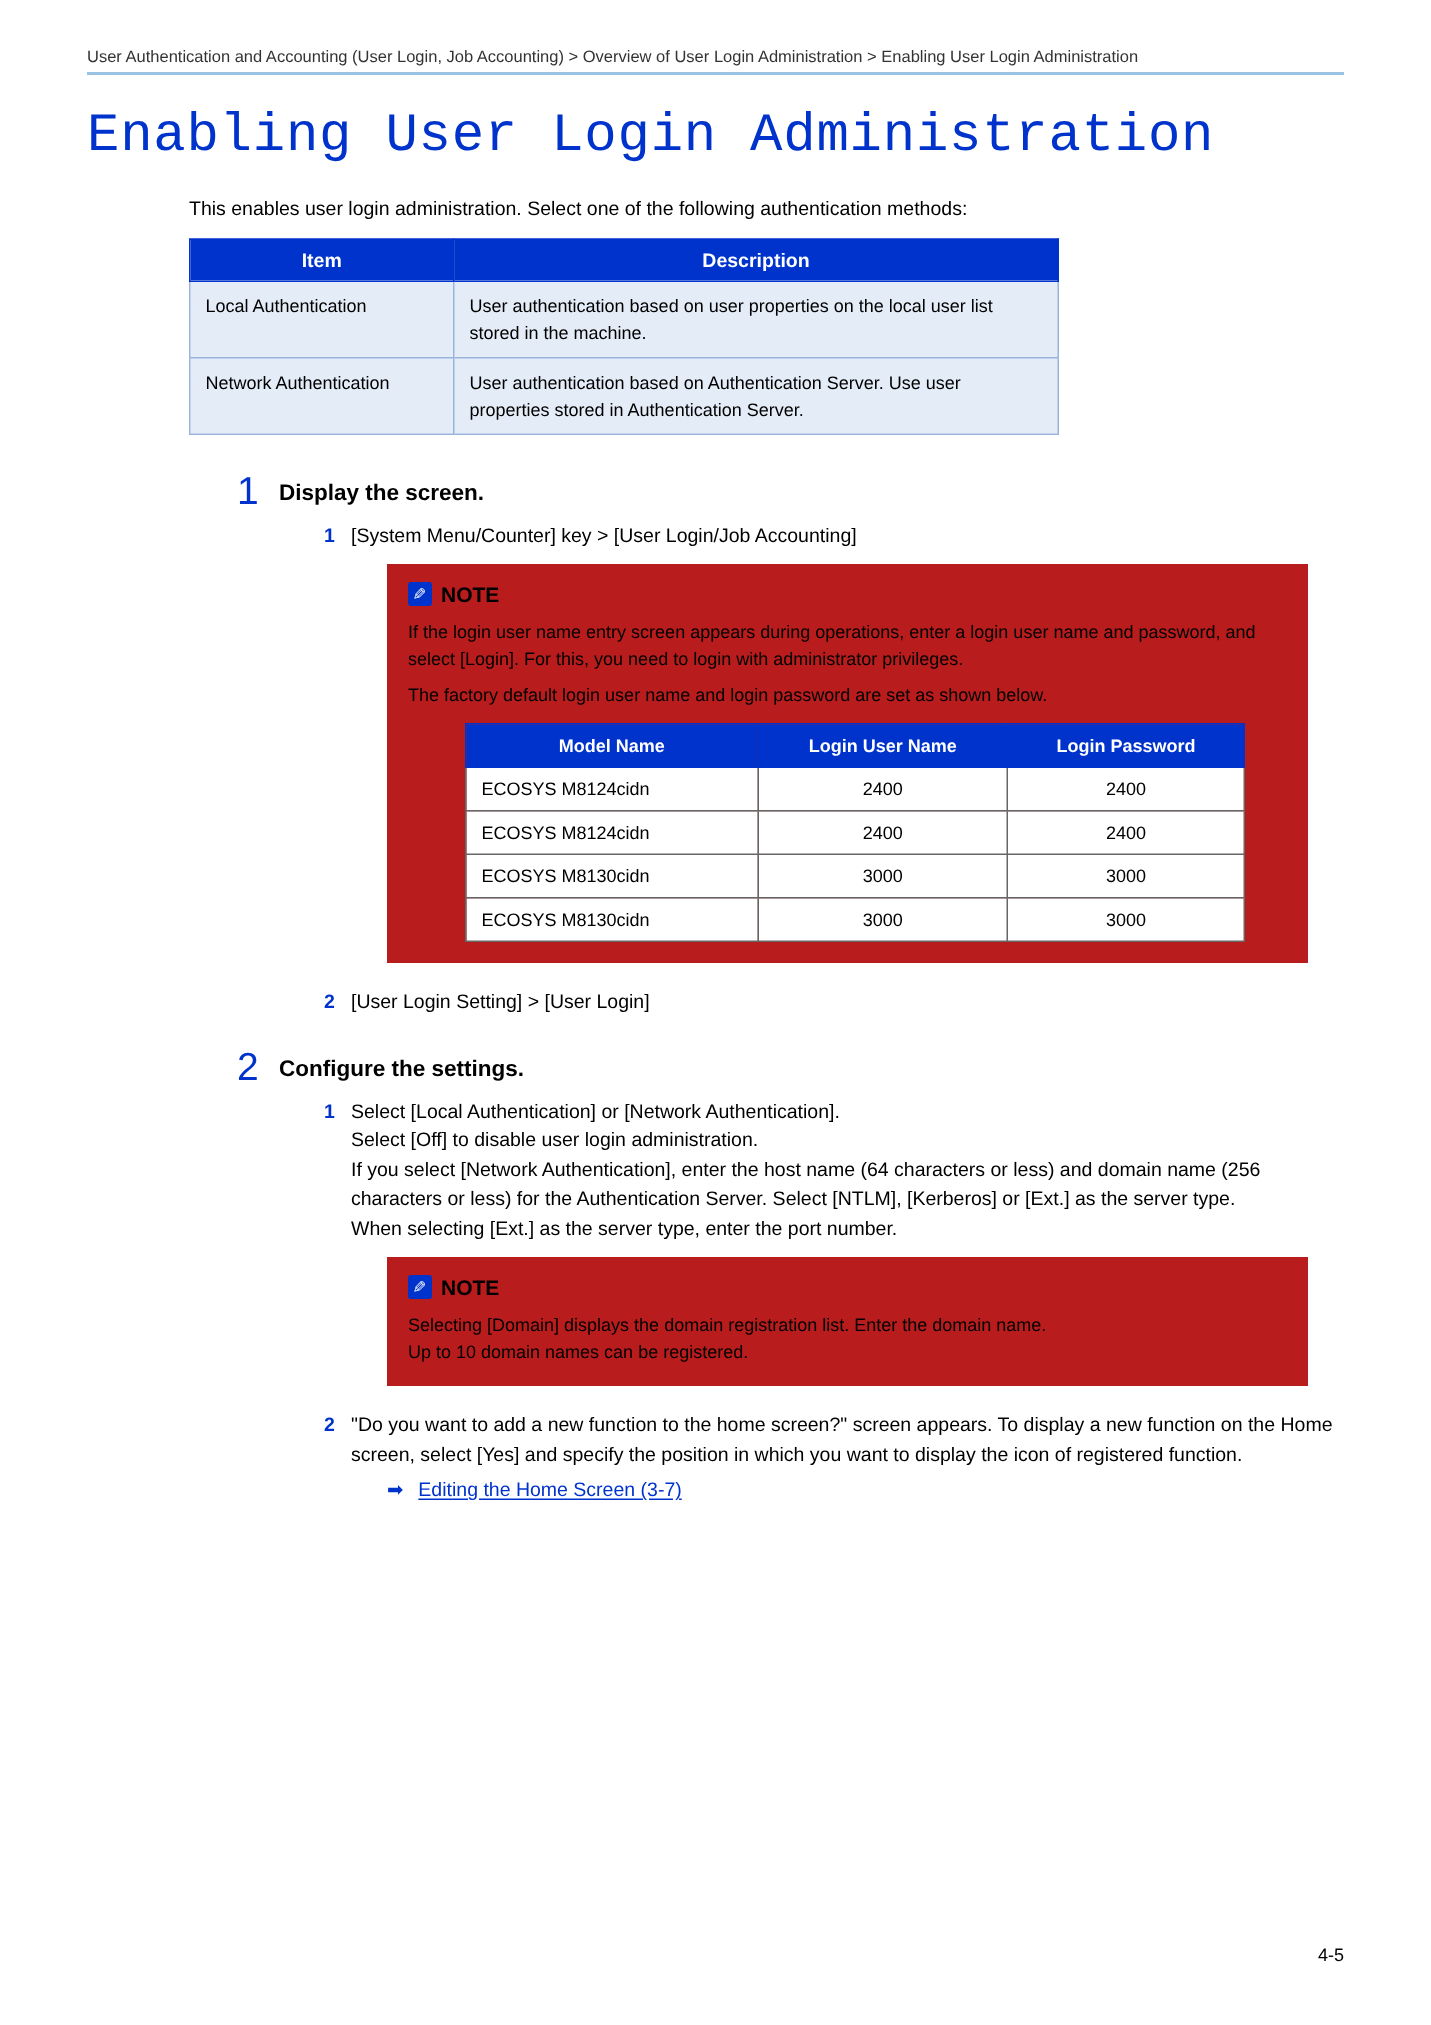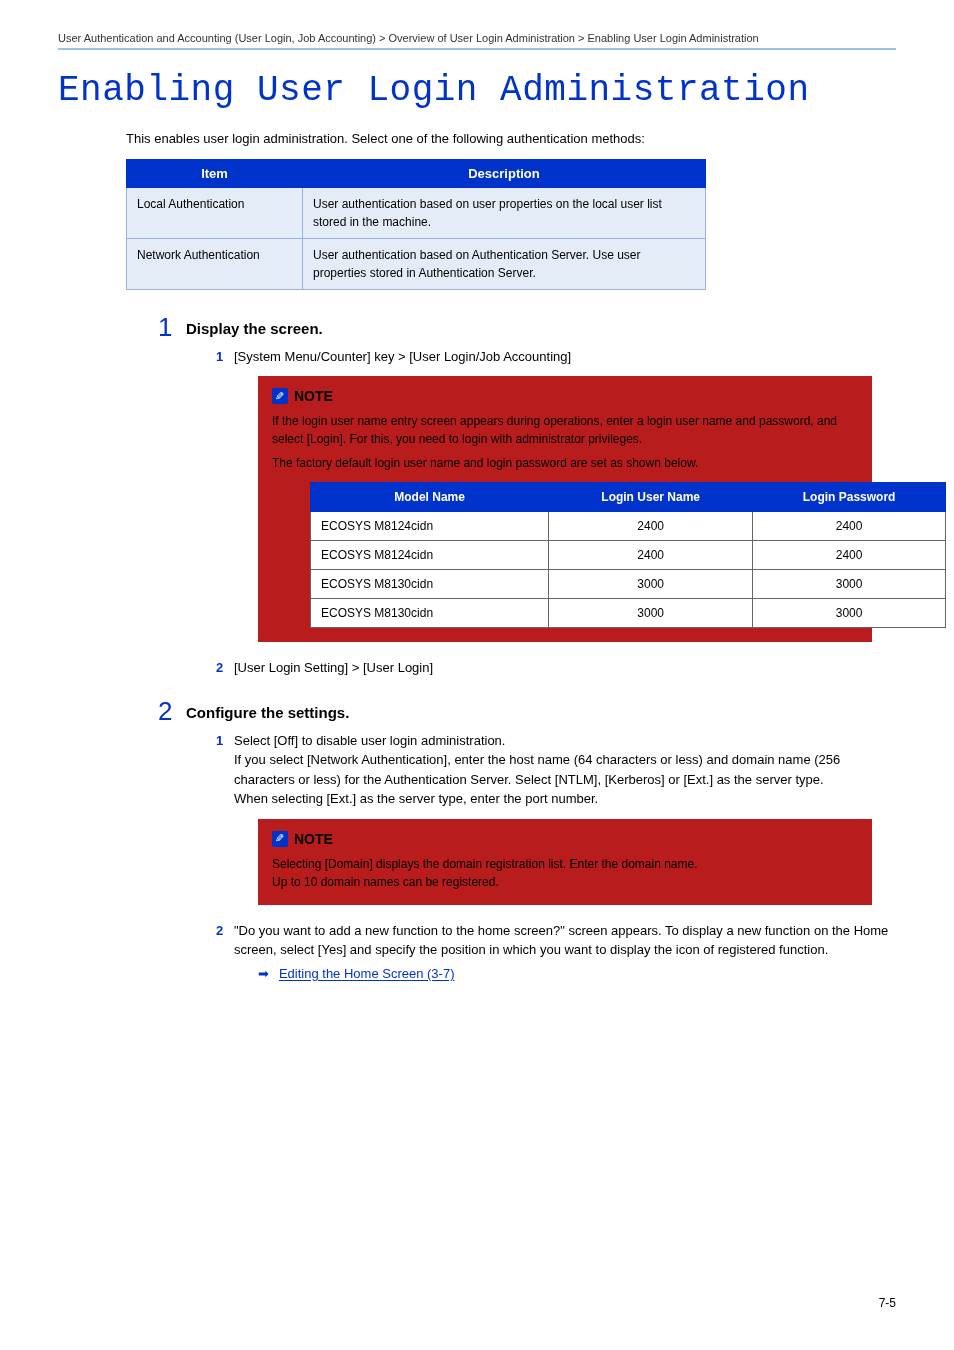--- a/index.html
+++ b/index.html
@@ -133,21 +133,21 @@
   }
   .note-label {
     font-weight: bold;
     font-size: 14px;
   }
   .note-body {
     font-size: 12px;
     line-height: 1.5;
   }
   .table2 {
-    width: 636px;
+    width: 520px;
     border-collapse: collapse;
     margin: 10px 0 0 38px;
   }
   .table2 th {
     background: #0033cc;
     color: #fff;
     font-size: 12px;
     font-weight: bold;
     text-align: center;
     padding: 5px;
@@ -275,20 +275,21 @@
     <span>[User Login Setting] &gt; [User Login]</span>
   </div>
 
   <div class="step">
     <span class="step-num">2</span>
     <div class="step-title">Configure the settings.</div>
   </div>
 
   <div class="substep">
     <span class="substep-num">1</span>
+    <p>Select [Local Authentication] or [Network Authentication].</p>
     <p>Select [Off] to disable user login administration.</p>
     <p>If you select [Network Authentication], enter the host name (64 characters or less) and domain name (256 characters or less) for the Authentication Server. Select [NTLM], [Kerberos] or [Ext.] as the server type.</p>
     <p>When selecting [Ext.] as the server type, enter the port number.</p>
   </div>
 
   <div class="note-box">
     <div class="note-header">
       <span class="note-icon"></span>
       <span class="note-label">NOTE</span>
     </div>
@@ -301,13 +302,13 @@
     <span>"Do you want to add a new function to the home screen?" screen appears. To display a new function on the Home screen, select [Yes] and specify the position in which you want to display the icon of registered function.</span>
   </div>
 
   <div class="link-row">
     <span class="link-arrow">➡</span>
     <span class="link-text">Editing the Home Screen (3-7)</span>
   </div>
 
 </div>
 
-<div class="page-num">7-5</div>
+<div class="page-num">4-5</div>
 
 </body></html>

